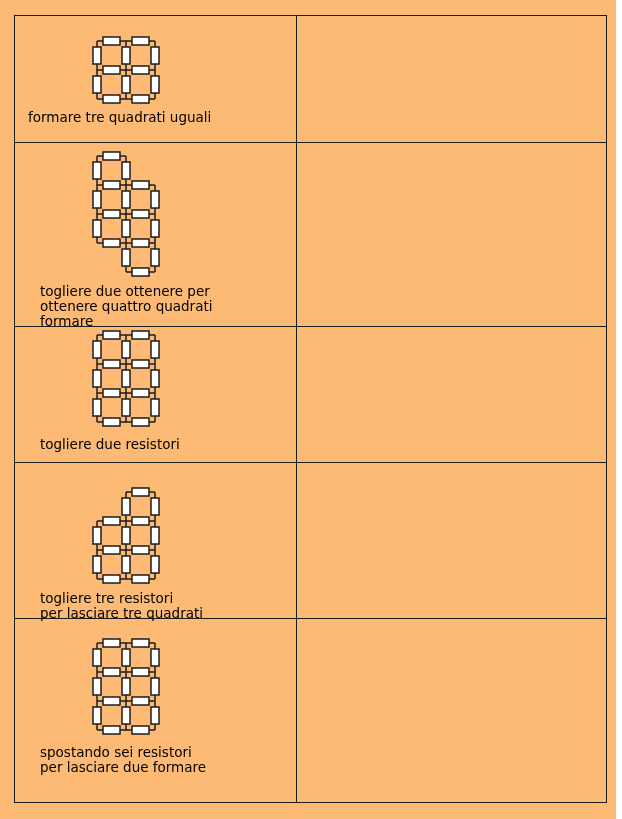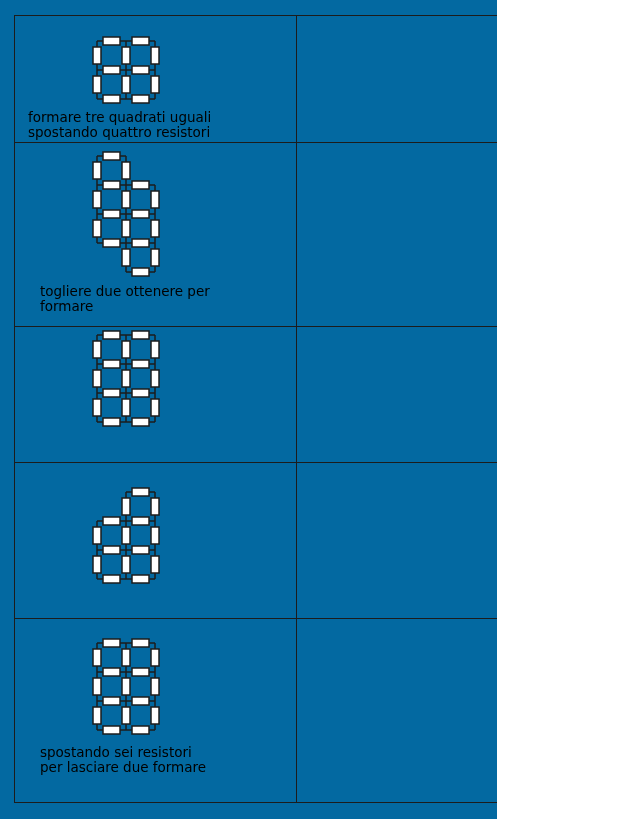--- a/index.html
+++ b/index.html
@@ -1,17 +1,17 @@
 <!DOCTYPE html>
 <html><head>
 <meta charset="utf-8">
 <style>
   html,body{margin:0;padding:0;background:#fff;}
   .page{
-    position:relative;width:497px;height:819px;background:#0369a1;overflow:hidden;
+    position:relative;width:616px;height:819px;background:#fdba74;overflow:hidden;
     font-family:"DejaVu Sans","Liberation Sans",sans-serif;color:#000;
   }
   .sheet-table{
     position:absolute;left:14px;top:15px;width:593px;height:788px;
     border:1.5px solid #1c1c1c;box-sizing:border-box;
   }
   .col-divider{
     position:absolute;left:280.5px;top:0;bottom:0;width:1.5px;background:#1c1c1c;
   }
   .trow{
@@ -74,21 +74,20 @@
               <rect x="6" y="16" width="8" height="17"></rect>
               <rect x="35" y="16" width="8" height="17"></rect>
               <rect x="64" y="16" width="8" height="17"></rect>
               <rect x="6" y="45" width="8" height="17"></rect>
               <rect x="35" y="45" width="8" height="17"></rect>
               <rect x="64" y="45" width="8" height="17"></rect>
             </g>
           </svg></div>
       <div class="caption c0">
         <div>formare tre quadrati uguali</div>
-        <div>spostando quattro resistori</div>
       </div>
       <div class="answer-cell"></div>
     </div>
 
     <div class="trow r1">
       <div class="diagram d1"><svg width="78" height="136" viewBox="0 0 78 136">
             <g>
               <line x1="10" y1="10" x2="39" y2="10"></line>
               <line x1="10" y1="39" x2="39" y2="39"></line>
               <line x1="10" y1="68" x2="39" y2="68"></line>
@@ -124,20 +123,21 @@
               <rect x="64" y="45" width="8" height="17"></rect>
               <rect x="6" y="74" width="8" height="17"></rect>
               <rect x="35" y="74" width="8" height="17"></rect>
               <rect x="64" y="74" width="8" height="17"></rect>
               <rect x="35" y="103" width="8" height="17"></rect>
               <rect x="64" y="103" width="8" height="17"></rect>
             </g>
           </svg></div>
       <div class="caption c1">
         <div>togliere due ottenere per</div>
+        <div>ottenere quattro quadrati</div>
         <div>formare</div>
       </div>
       <div class="answer-cell"></div>
     </div>
 
     <div class="trow r2">
       <div class="diagram d2"><svg width="78" height="107" viewBox="0 0 78 107">
             <g>
               <line x1="10" y1="10" x2="39" y2="10"></line>
               <line x1="10" y1="39" x2="39" y2="39"></line>
@@ -171,20 +171,21 @@
               <rect x="64" y="16" width="8" height="17"></rect>
               <rect x="6" y="45" width="8" height="17"></rect>
               <rect x="35" y="45" width="8" height="17"></rect>
               <rect x="64" y="45" width="8" height="17"></rect>
               <rect x="6" y="74" width="8" height="17"></rect>
               <rect x="35" y="74" width="8" height="17"></rect>
               <rect x="64" y="74" width="8" height="17"></rect>
             </g>
           </svg></div>
       <div class="caption c2">
+        <div>togliere due resistori</div>
       </div>
       <div class="answer-cell"></div>
     </div>
 
     <div class="trow r3">
       <div class="diagram d3"><svg width="78" height="107" viewBox="0 0 78 107">
             <g>
               <line x1="39" y1="10" x2="68" y2="10"></line>
               <line x1="39" y1="39" x2="68" y2="39"></line>
               <line x1="10" y1="39" x2="39" y2="39"></line>
@@ -212,20 +213,24 @@
               <rect x="35" y="16" width="8" height="17"></rect>
               <rect x="64" y="16" width="8" height="17"></rect>
               <rect x="6" y="45" width="8" height="17"></rect>
               <rect x="35" y="45" width="8" height="17"></rect>
               <rect x="64" y="45" width="8" height="17"></rect>
               <rect x="6" y="74" width="8" height="17"></rect>
               <rect x="35" y="74" width="8" height="17"></rect>
               <rect x="64" y="74" width="8" height="17"></rect>
             </g>
           </svg></div>
+      <div class="caption c3">
+        <div>togliere tre resistori</div>
+        <div>per lasciare tre quadrati</div>
+      </div>
       <div class="answer-cell"></div>
     </div>
 
     <div class="trow r4">
       <div class="diagram d4"><svg width="78" height="107" viewBox="0 0 78 107">
             <g>
               <line x1="10" y1="10" x2="39" y2="10"></line>
               <line x1="10" y1="39" x2="39" y2="39"></line>
               <line x1="39" y1="10" x2="68" y2="10"></line>
               <line x1="39" y1="39" x2="68" y2="39"></line>

